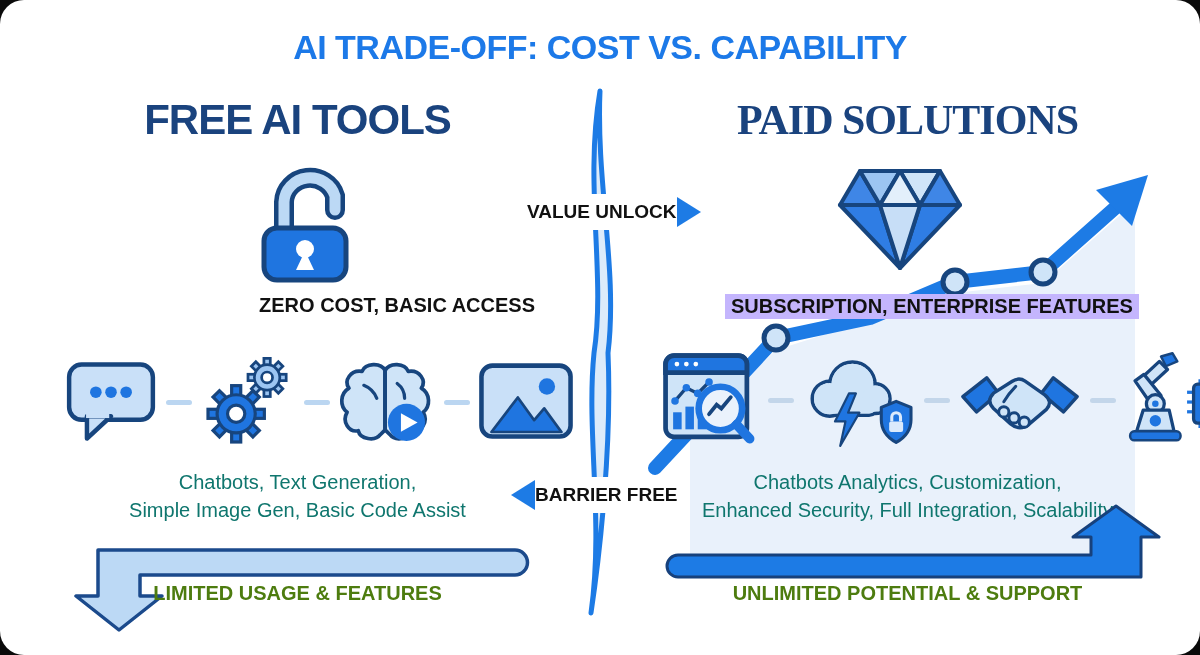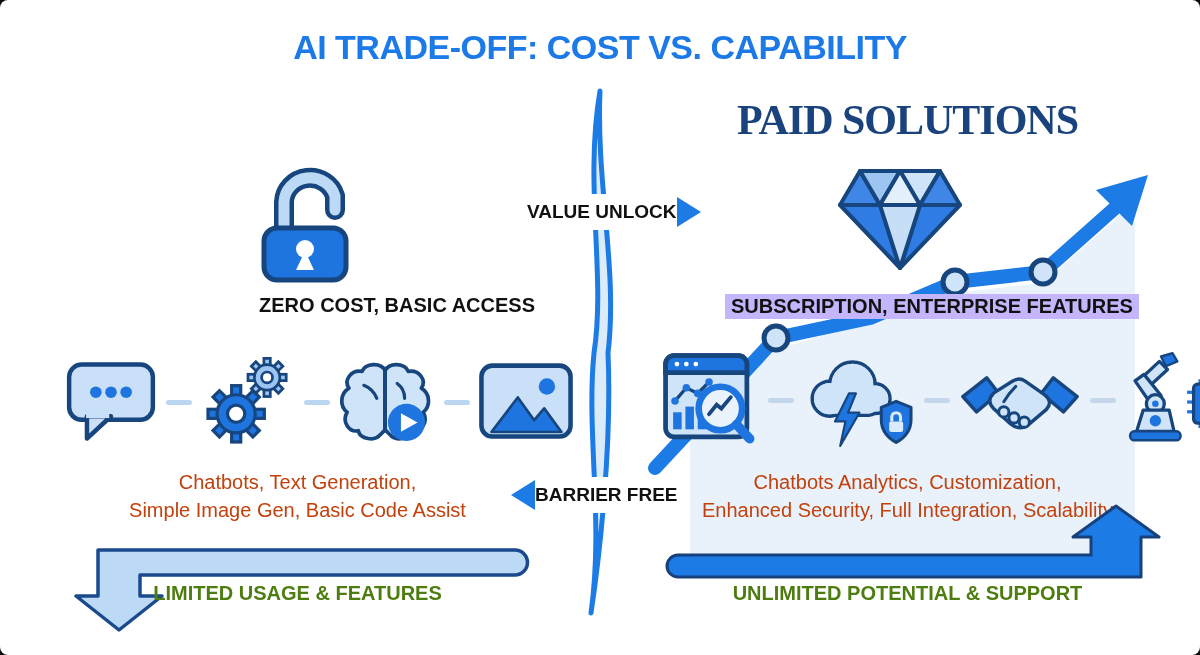--- a/index.html
+++ b/index.html
@@ -1,44 +1,45 @@
 <!DOCTYPE html>
 <html><head>
 <meta charset="utf-8">
 <style>
   html,body{margin:0;padding:0;background:#0a0a0a;}
-  .page{position:relative;width:1200px;height:655px;background:#ffffff;border-radius:8px;
+  .page{position:relative;width:1200px;height:655px;background:#ffffff;border-radius:24px;
         overflow:hidden;font-family:"Liberation Sans",sans-serif;color:#111;}
   .abs{position:absolute;}
   .title{left:0;top:28px;width:1200px;text-align:center;font-size:34px;font-weight:bold;
          letter-spacing:-0.5px;color:#1C79E8;}
   .col-head{top:96px;font-size:42px;font-weight:bold;letter-spacing:-1px;color:#1A437E;text-align:center;}
   .free-head{left:60px;width:475px;}
   .paid-head{left:655px;width:505px;font-family:Liberation Serif, serif;}
   .tagline{font-size:20px;font-weight:600;text-align:right;color:#111;}
-  .caption{font-size:20px;font-weight:400;text-align:center;line-height:28px;color:#c2410c;}
+  .caption{font-size:20px;font-weight:400;text-align:center;line-height:28px;color:#0f766e;}
   .banner-label{font-size:20px;font-weight:700;text-align:center;color:#4d7c0f;}
   .divider-chip{display:flex;align-items:center;gap:0;background:#fff;padding:3px 5px;z-index:6;}
   .divider-chip .txt{font-size:19px;font-weight:700;white-space:nowrap;}
   .tri-right{width:0;height:0;border-top:15px solid transparent;border-bottom:15px solid transparent;
              border-left:24px solid #1D7BE5;}
   .tri-left{width:0;height:0;border-top:15px solid transparent;border-bottom:15px solid transparent;
             border-right:24px solid #1D7BE5;}
   .icon-row{display:flex;align-items:center;z-index:3;}
   .dash{width:26px;height:5px;border-radius:3px;background:#BBD6F1;margin:0 6px;flex:0 0 auto;}
   .sub-label{background:#c4b5fd;padding:1px 6px;z-index:5;}
   svg{display:block;}
 </style>
 </head>
 <body>
 
 <div class="page">
 
   <div class="abs title">AI TRADE-OFF: COST VS. CAPABILITY</div>
 
+  <div class="abs col-head free-head">FREE AI TOOLS</div>
   <div class="abs col-head paid-head">PAID SOLUTIONS</div>
 
   <svg class="abs" style="left:558px;top:85px;z-index:2;" width="84" height="535" viewBox="0 0 84 535">
     <path d="M42,6 C26,100 48,190 36,268 C28,348 46,436 33,528
              C42,468 54,358 50,268 C60,185 38,100 42,6 Z" fill="#DCEBFA" stroke="#1D7BE5" stroke-width="5" stroke-linejoin="round"></path>
   </svg>
 
   <div class="abs divider-chip" style="left:522px;top:194px;">
     <span class="txt">VALUE UNLOCK</span>
     <span class="tri-right"></span>

